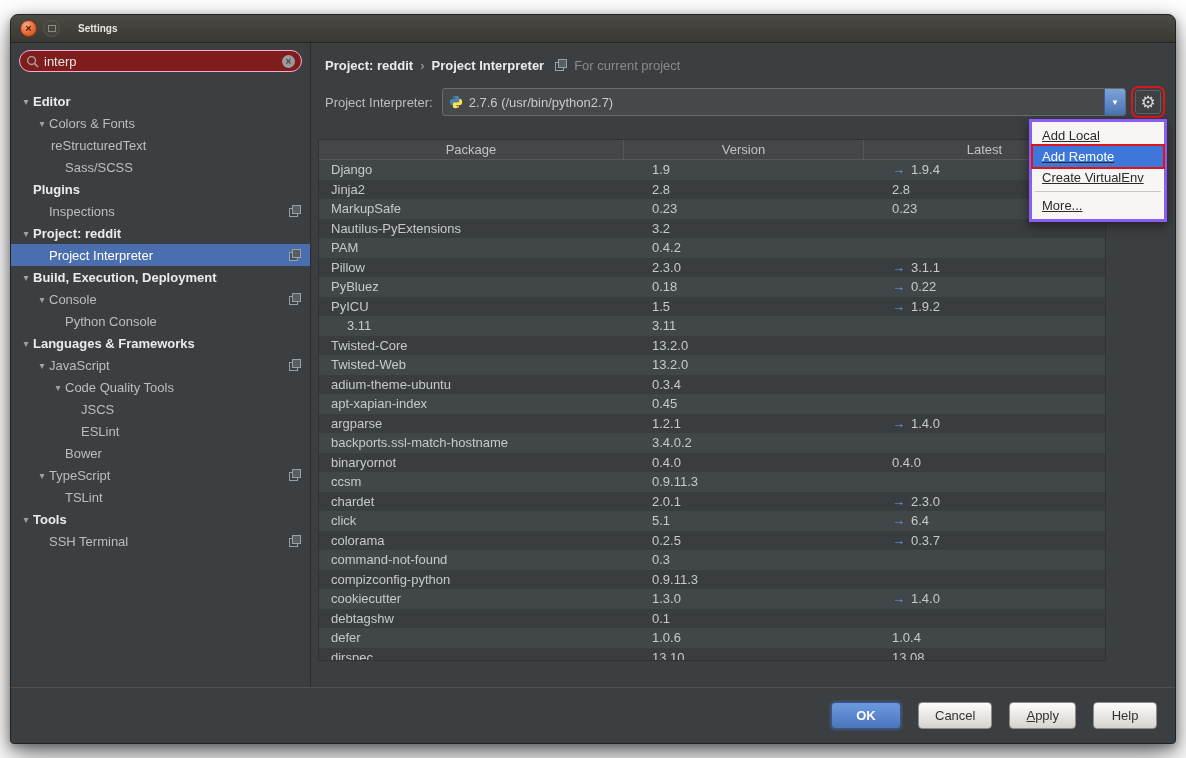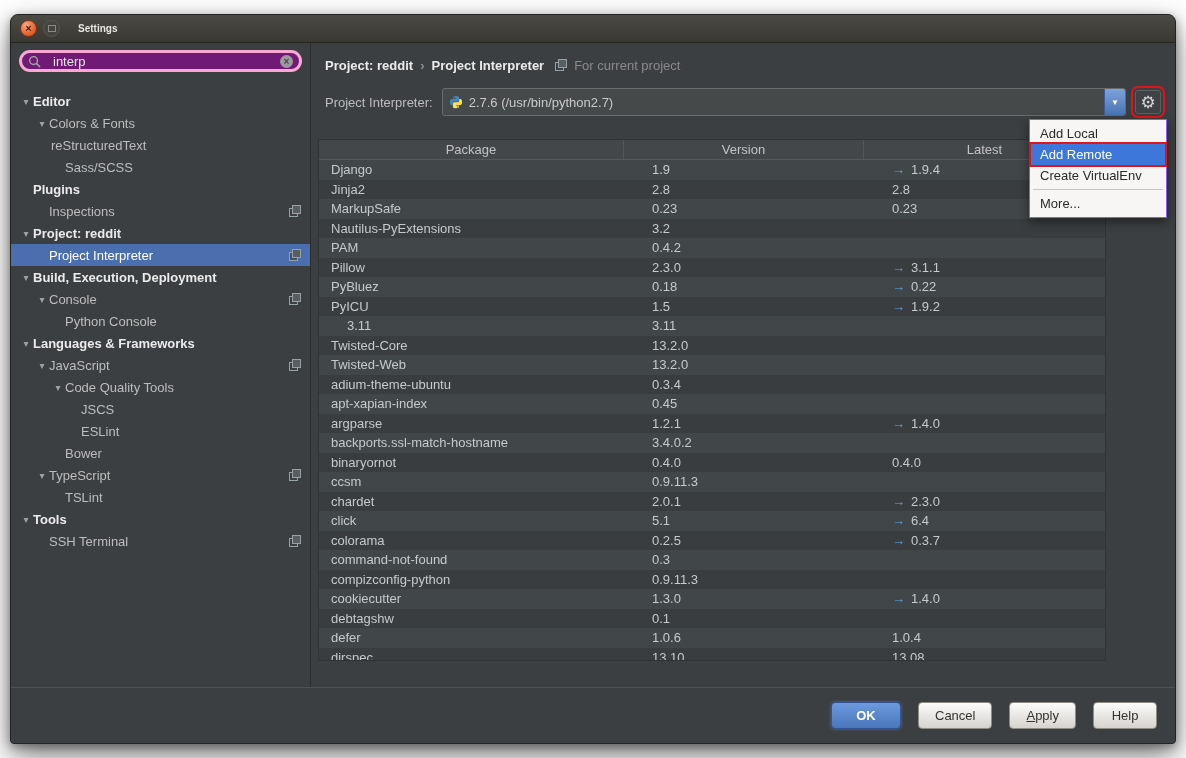--- a/index.html
+++ b/index.html
@@ -52,22 +52,22 @@
 
   
   .sidebar {
     width: 300px; flex: 0 0 300px;
     border-right: 1px solid #2c2c2c;
     display: flex; flex-direction: column;
     background: var(--window-bg, #3c3f41);
   }
   .searchbox {
     margin: 7px 8px 9px 8px; height: 22px;
-    background: #701a75; border: 3px solid #f9a8d4; border-radius: 11px;
-    display: flex; align-items: center; padding: 0 6px; gap: 12px;
+    background: #7f1d1d; border: 1px solid #f9a8d4; border-radius: 11px;
+    display: flex; align-items: center; padding: 0 6px; gap: 5px;
   }
   .searchbox input {
     flex: 1; background: transparent; border: none; outline: none;
     color: #e4e4e4; font-size: 13px; font-family: inherit; min-width: 0;
   }
   .clear-btn {
     width: 13px; height: 13px; border-radius: 50%;
     background: #9b9b9b; color: #45494a;
     font-size: 10px; line-height: 13px; text-align: center; font-weight: bold;
   }
@@ -147,23 +147,23 @@
   .pkg-row:nth-child(odd)  { background: #414648; }
   .pkg-row:nth-child(even) { background: #393d3f; }
   .pkg-row .name   { padding-left: 12px; overflow: hidden; }
   .pkg-row .ver    { padding-left: 28px; }
   .pkg-row .latest { padding-left: 28px; display: flex; align-items: center; }
   .up-arrow { color: var(--upgrade-arrow-blue, #64a1e8); font-weight: bold; margin-right: 6px; }
 
   
   .menu {
     position: absolute; top: 76px; right: 8px; width: 138px;
-    background: #f7f6f5; border: 1px solid #8b5cf6;
+    background: #f7f6f5; border: 3px solid #8b5cf6;
     box-shadow: 0 4px 10px rgba(0,0,0,.45);
-    padding: 3px 1px; z-index: 20; font-size: 13px; color: #2a2a2a;
+    padding: 3px 1px; z-index: 20; font-size: 13px; color: #2a2a2a; text-decoration: underline;
   }
   .menu-item { padding: 2px 9px; line-height: 17px; white-space: nowrap; }
   .menu-item.selected {
     background: var(--menu-selection-blue, #3c77d9); color: #ffffff;
   }
   .menu-item.annotated {
     outline: 2px solid var(--annotation-red, #e0151b); outline-offset: 0;
     position: relative; z-index: 1;
   }
   .menu-sep { height: 1px; background: #c9c6c0; margin: 3px 2px; }

